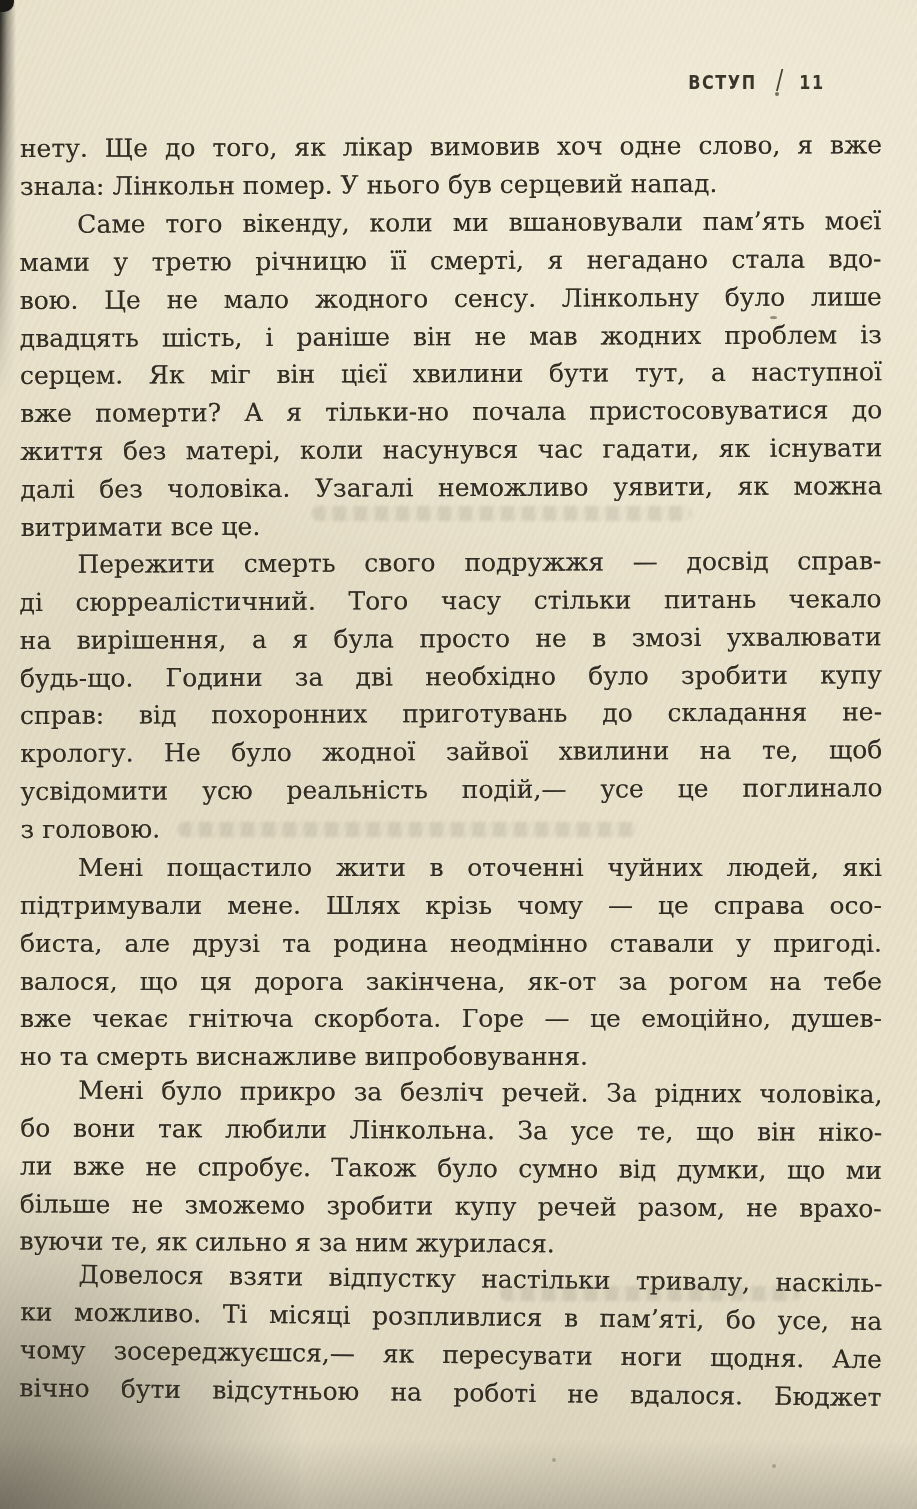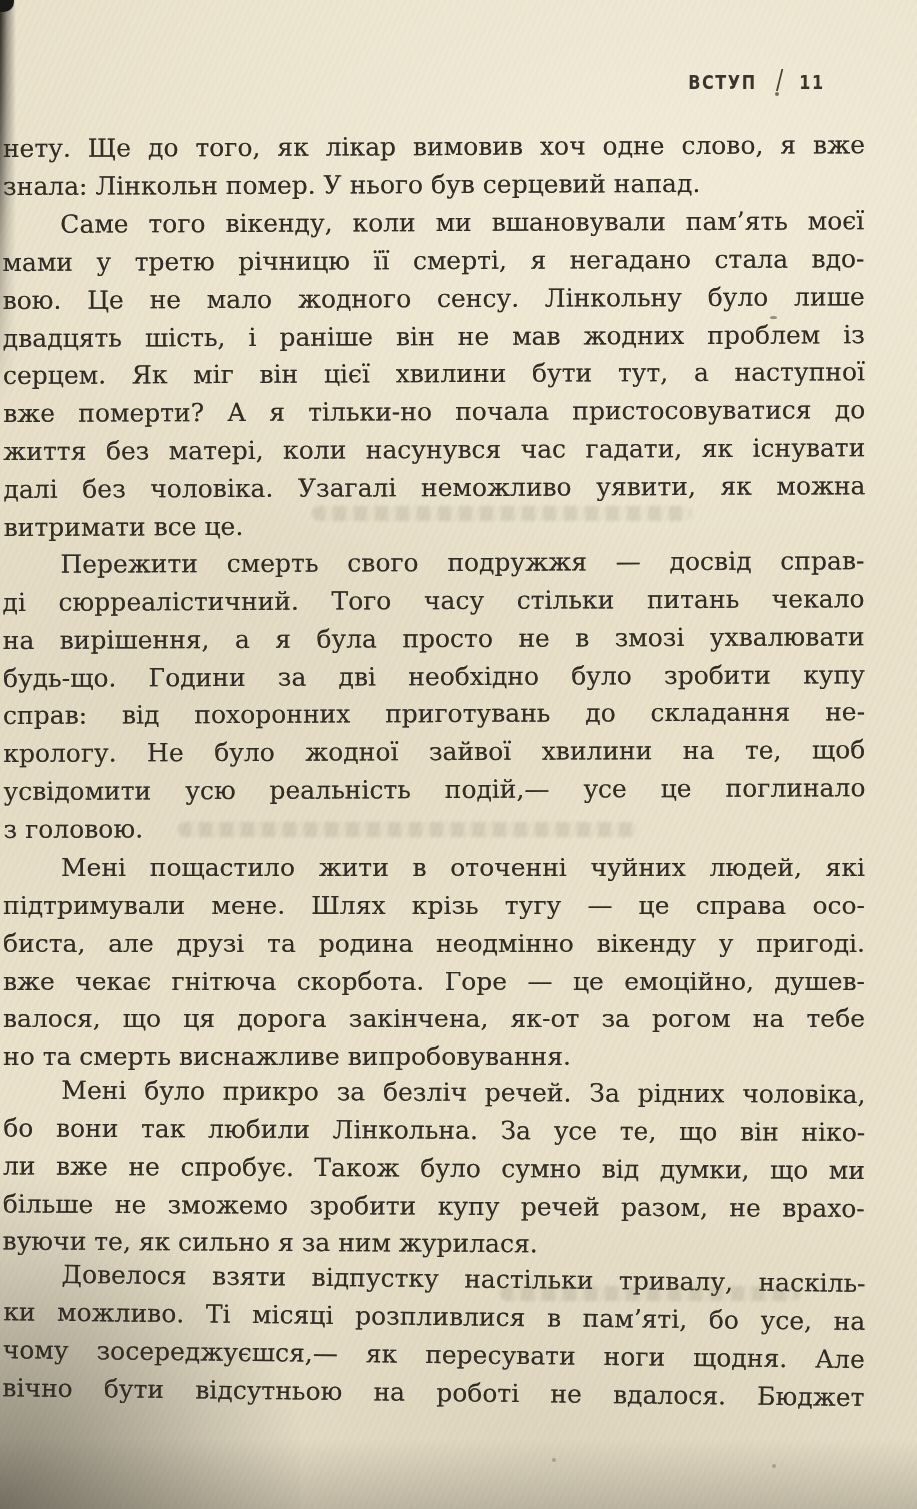--- a/index.html
+++ b/index.html
@@ -49,21 +49,21 @@
     display: flex; align-items: baseline;
     font-family: "DejaVu Sans", "Liberation Sans", sans-serif;
     color: var(--header-ink, #3a352b);
     transform: scaleX(0.8); transform-origin: 100% 50%;
   }
   .header .chapter { font-size: 20px; font-weight: bold; letter-spacing: 2px; }
   .header .divider { font-size: 27px; font-weight: 400; margin: 0 20px 0 24px; color: #47422f; }
   .header .pagenum { font-size: 20px; font-weight: bold; letter-spacing: 2px; }
   
   .textblock {
-    position: absolute; left: 3px; top: 130px; width: 862px;
+    position: absolute; left: 20px; top: 130px; width: 862px;
     color: var(--ink, #312c24);
     text-shadow: 0 0 0.5px rgba(49,44,36,0.55);
   }
   .line {
     font-size: 25px;
     height: 37.85px; line-height: 37.85px;
     text-align: justify;
     text-align-last: justify;
   }
   .line.indent { text-indent: 58px; }
@@ -125,24 +125,24 @@
       <div class="line">ді сюрреалістичний. Того часу стільки питань чекало</div>
       <div class="line">на вирішення, а я була просто не в змозі ухвалювати</div>
       <div class="line">будь-що. Години за дві необхідно було зробити купу</div>
       <div class="line">справ: від похоронних приготувань до складання не-</div>
       <div class="line">крологу. Не було жодної зайвої хвилини на те, щоб</div>
       <div class="line">усвідомити усю реальність подій,— усе це поглинало</div>
       <div class="line last">з головою.</div>
     </div>
     <div class="para p3">
       <div class="line indent">Мені пощастило жити в оточенні чуйних людей, які</div>
-      <div class="line">підтримували мене. Шлях крізь тугу — це справа осо-</div>
-      <div class="line">биста, але друзі та родина неодмінно вікенду у пригоді.</div>
+      <div class="line">підтримували мене. Шлях крізь чому — це справа осо-</div>
+      <div class="line">биста, але друзі та родина неодмінно ставали у пригоді.</div>
+      <div class="line">валося, що ця дорога закінчена, як-от за рогом на тебе</div>
       <div class="line">вже чекає гнітюча скорбота. Горе — це емоційно, душев-</div>
-      <div class="line">валося, що ця дорога закінчена, як-от за рогом на тебе</div>
       <div class="line last">но та смерть виснажливе випробовування.</div>
     </div>
     <div class="para p4">
       <div class="line indent">Мені було прикро за безліч речей. За рідних чоловіка,</div>
       <div class="line">бо вони так любили Лінкольна. За усе те, що він ніко-</div>
       <div class="line">ли вже не спробує. Також було сумно від думки, що ми</div>
       <div class="line">більше не зможемо зробити купу речей разом, не врахо-</div>
       <div class="line last">вуючи те, як сильно я за ним журилася.</div>
     </div>
     <div class="para p5">

